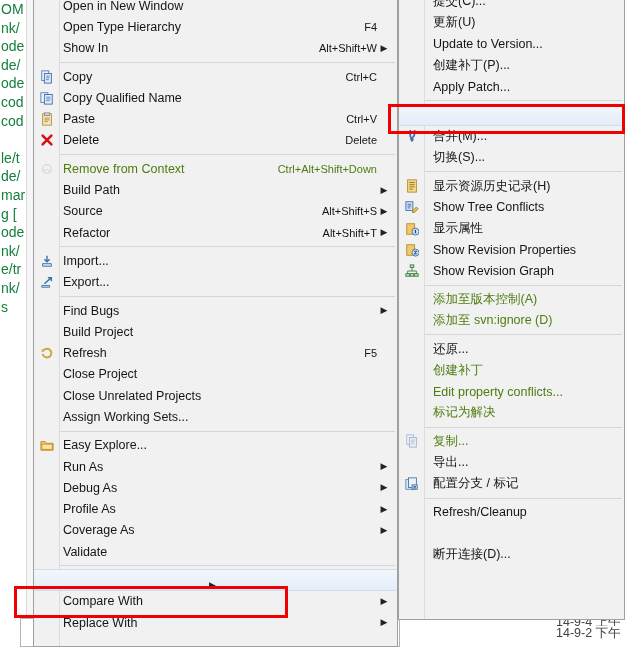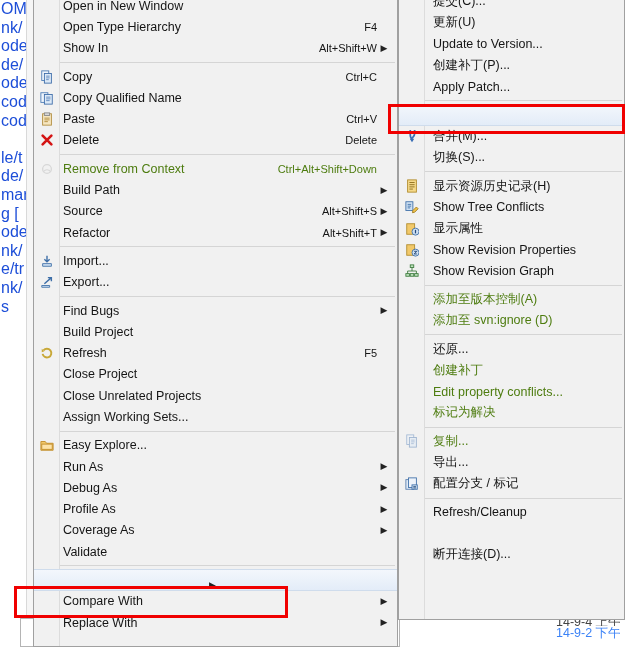--- a/index.html
+++ b/index.html
@@ -22,22 +22,22 @@
     position: absolute;
     left: 0; top: 0;
     width: 26px; height: 647px;
     background: #ffffff;
     overflow: hidden;
     white-space: nowrap;
   }
   #bg-left-tree .tree-row {
     height: 18.6px;
     line-height: 18.6px;
-    font-size: 16px;
-    color: #1d4ed8;
+    font-size: 14px;
+    color: #15803d;
     padding-left: 1px;
     overflow: hidden;
   }
   #bg-left-tree .tree-row.bold { font-weight: normal; padding-left: 28px; }
 
   #bg-gap {
     position: absolute;
     left: 26px; top: 0;
     width: 7px; height: 647px;
     background: #f6f6f6;
@@ -56,21 +56,21 @@
   }
   #bg-bottom-right {
     position: absolute;
     left: 404px; top: 618px;
     width: 221px; height: 29px;
     background: #ffffff;
     box-sizing: border-box;
   }
   #bg-bottom-right .date-row {
     font-size: 12.5px;
-    color: #3b82f6;
+    color: #404040;
     padding-left: 152px;
     line-height: 15px;
     white-space: nowrap;
     overflow: hidden;
   }
   #bg-bottom-right .date-row.partial {
     color: #444;
     height: 8px;
     line-height: 8px;
     overflow: hidden;

